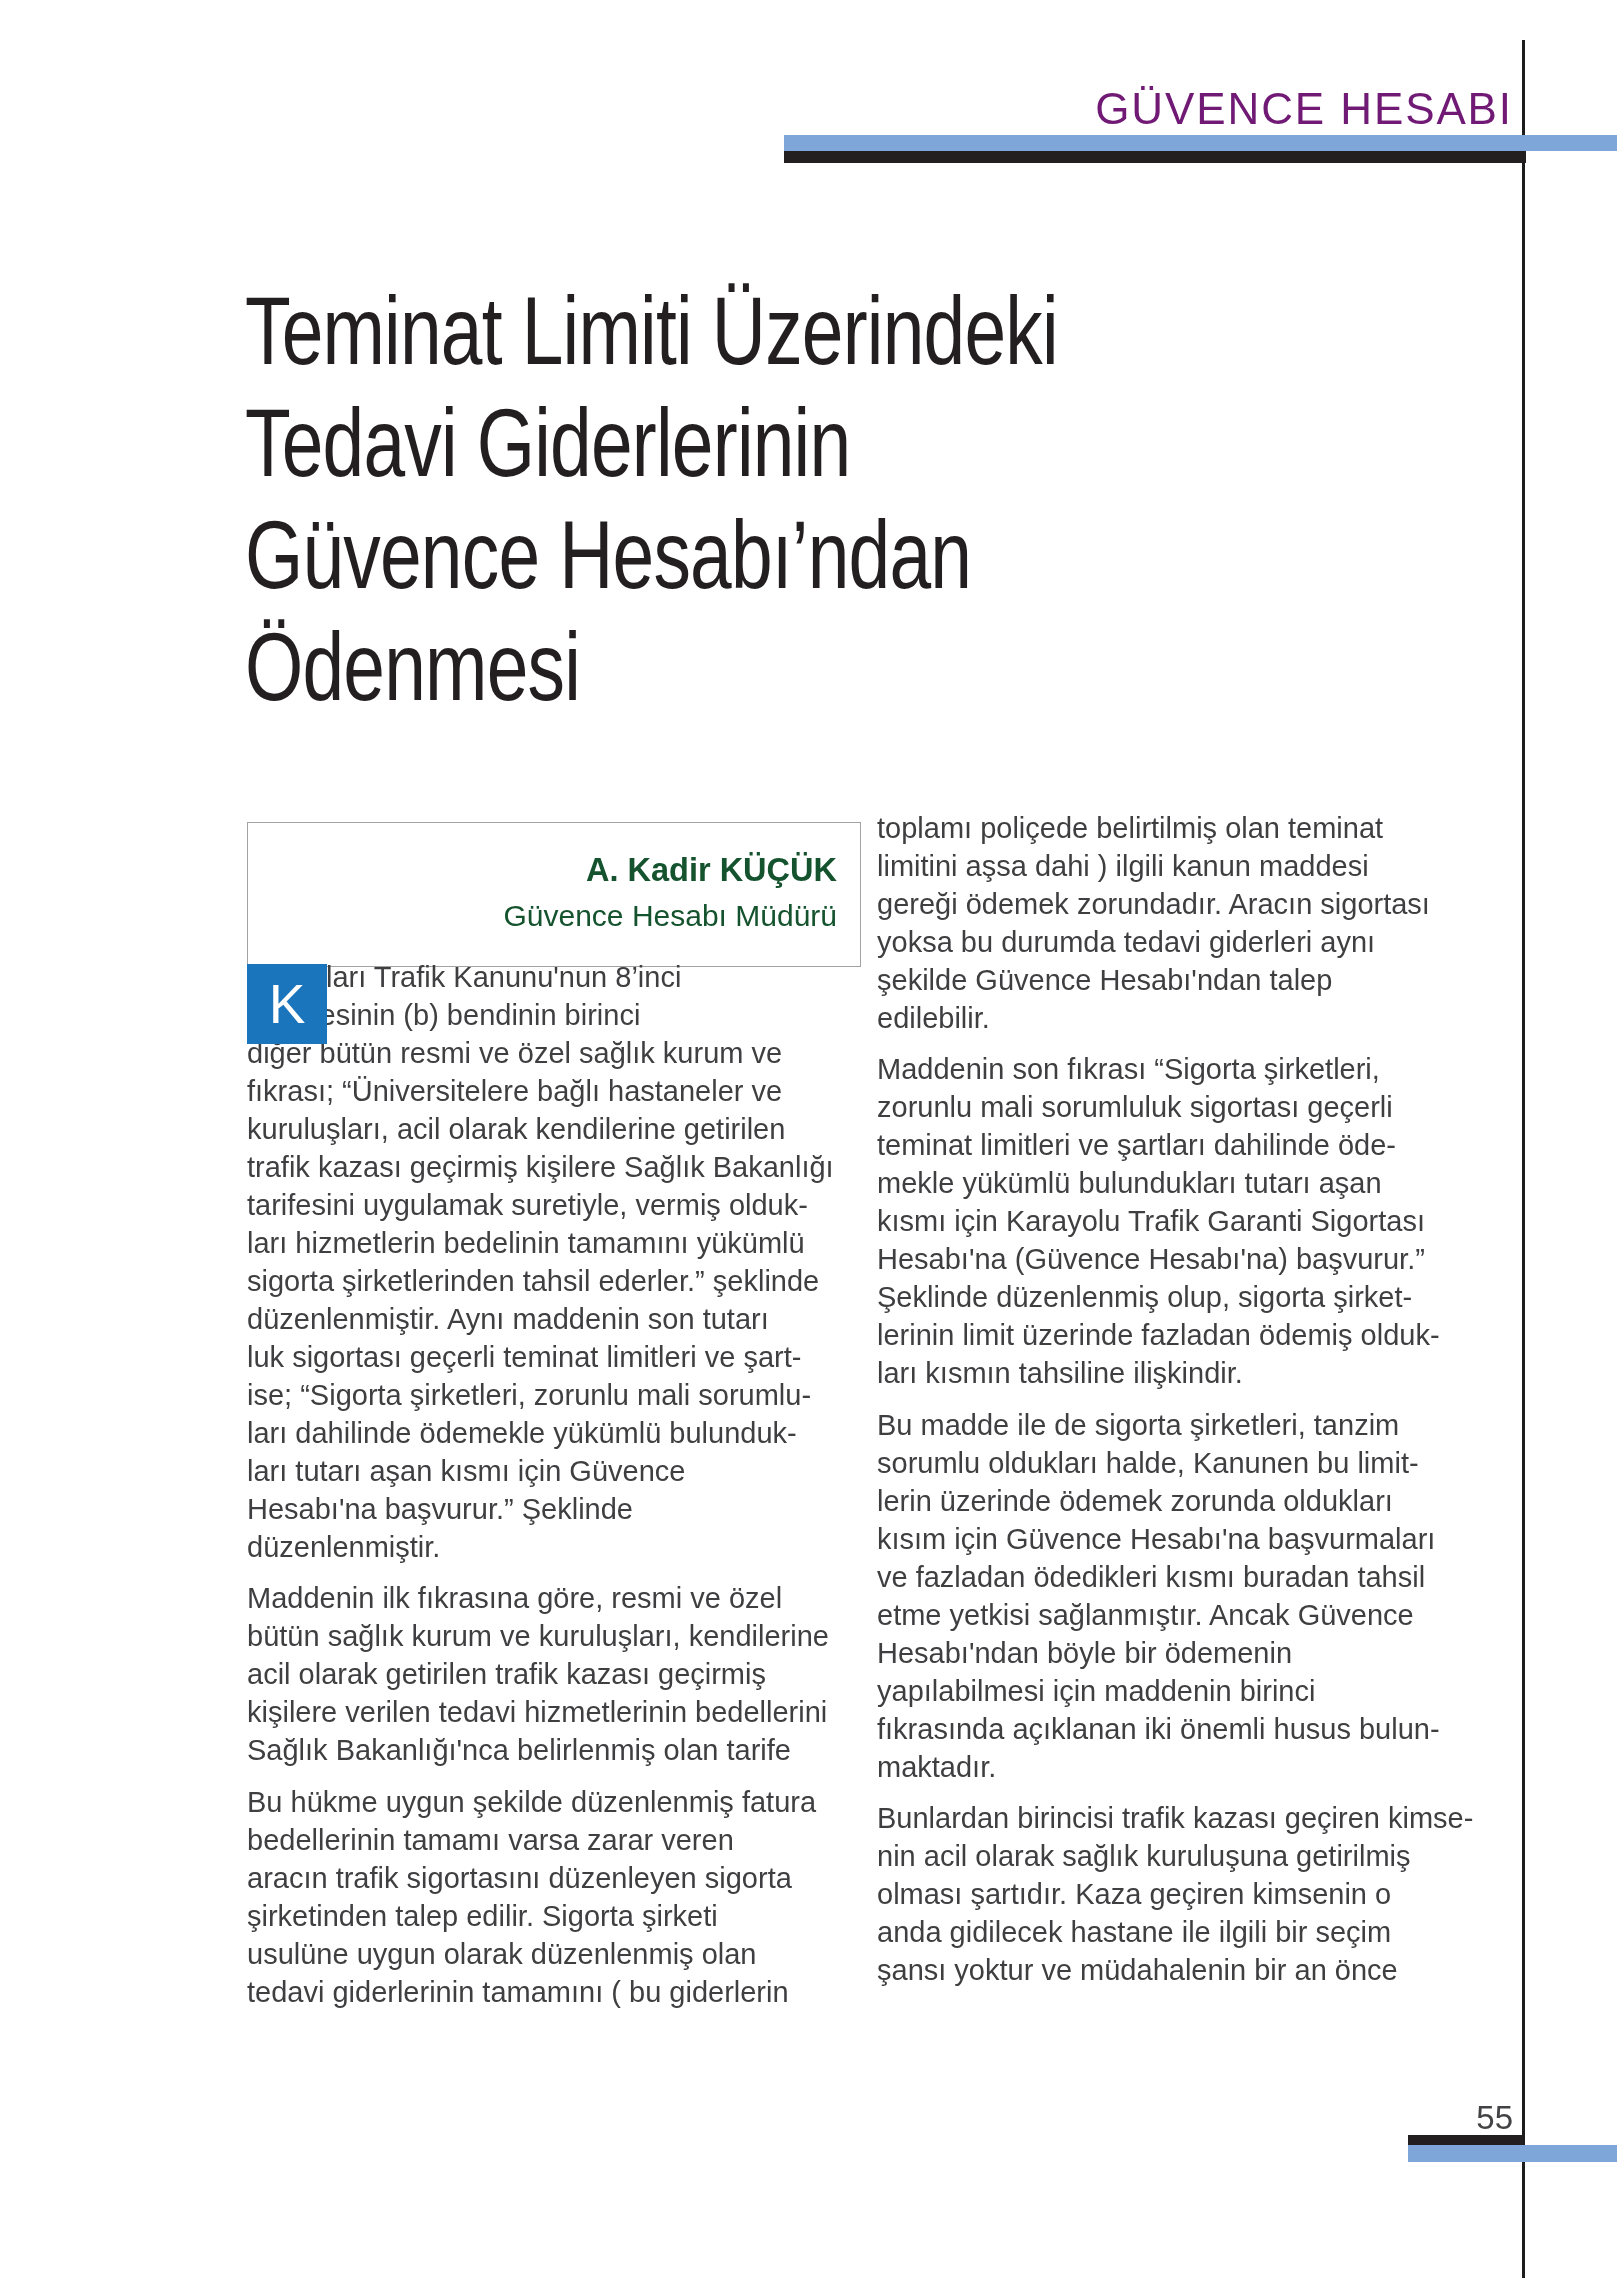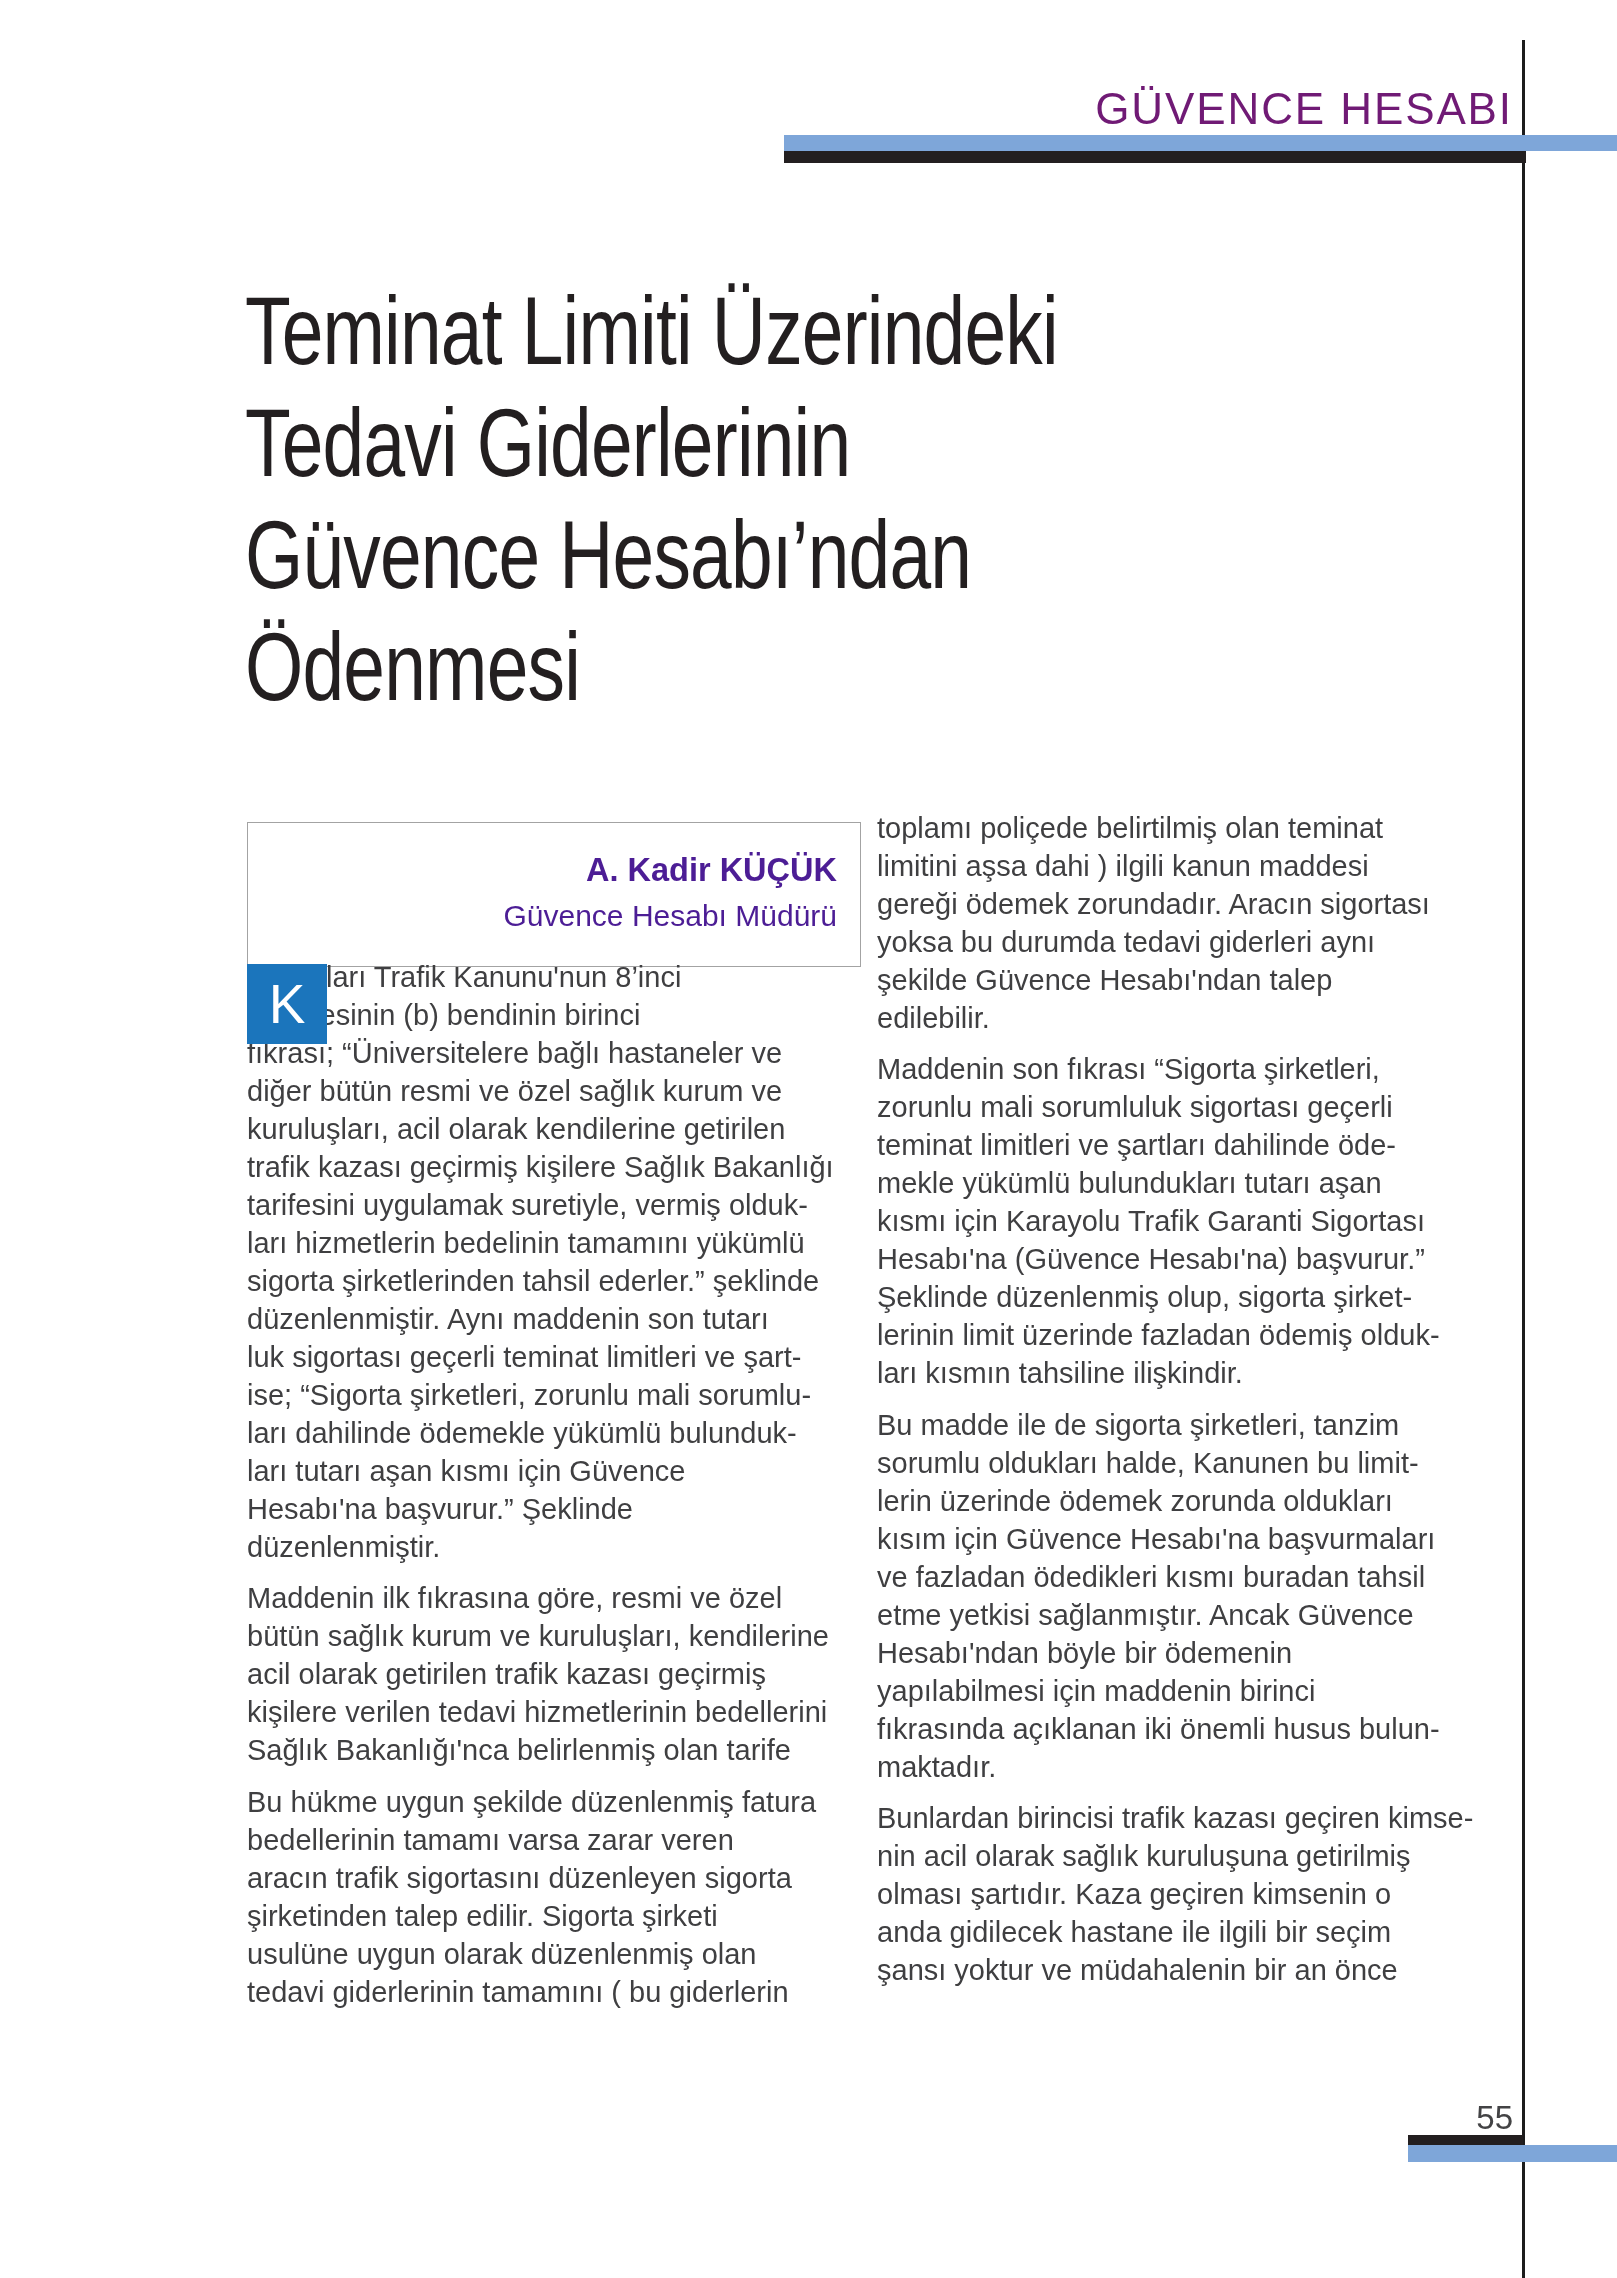--- a/index.html
+++ b/index.html
@@ -28,21 +28,21 @@
   .title{
     position:absolute;left:245px;top:275px;
     font-size:96px;line-height:112px;color:#231f20;
     transform:scaleX(0.78);transform-origin:top left;
     white-space:nowrap;letter-spacing:-1px;z-index:2;
   }
   
   .author-box{
     position:absolute;left:247px;top:822px;width:614px;height:145px;
     border:1.9px solid #a3a3a3;box-sizing:border-box;
-    text-align:right;padding:29px 23px 0 0;color:#4c1d95;z-index:2;
+    text-align:right;padding:29px 23px 0 0;color:#14532d;z-index:2;
   }
   .author-name{font-size:32.5px;font-weight:bold;}
   .author-role{font-size:30px;margin-top:9.6px;}
   
   .col{
     position:absolute;width:619px;
     font-size:29px;line-height:38px;color:#3f3f41;z-index:2;
   }
   .col-left{left:247px;top:958px;}
   .col-right{left:877px;top:809px;}
@@ -84,22 +84,22 @@
   <div class="author-box">
     <div class="author-name">A. Kadir KÜÇÜK</div>
     <div class="author-role">Güvence Hesabı Müdürü</div>
   </div>
 
   <div class="col col-left">
     <div class="dropcap" style="background: rgb(27, 117, 188);">K</div>
   <div class="para">
         <div class="line">arayolları Trafik Kanunu'nun 8’inci</div>
         <div class="line">maddesinin (b) bendinin birinci</div>
+        <div class="line">diğer bütün resmi ve özel sağlık kurum ve</div>
         <div class="line">fıkrası; “Üniversitelere bağlı hastaneler ve</div>
-        <div class="line">diğer bütün resmi ve özel sağlık kurum ve</div>
         <div class="line">kuruluşları, acil olarak kendilerine getirilen</div>
         <div class="line">trafik kazası geçirmiş kişilere Sağlık Bakanlığı</div>
         <div class="line">tarifesini uygulamak suretiyle, vermiş olduk-</div>
         <div class="line">ları hizmetlerin bedelinin tamamını yükümlü</div>
         <div class="line">sigorta şirketlerinden tahsil ederler.” şeklinde</div>
         <div class="line">düzenlenmiştir. Aynı maddenin son tutarı</div>
         <div class="line">luk sigortası geçerli teminat limitleri ve şart-</div>
         <div class="line">ise; “Sigorta şirketleri, zorunlu mali sorumlu-</div>
         <div class="line">ları dahilinde ödemekle yükümlü bulunduk-</div>
         <div class="line">ları tutarı aşan kısmı için Güvence</div>

